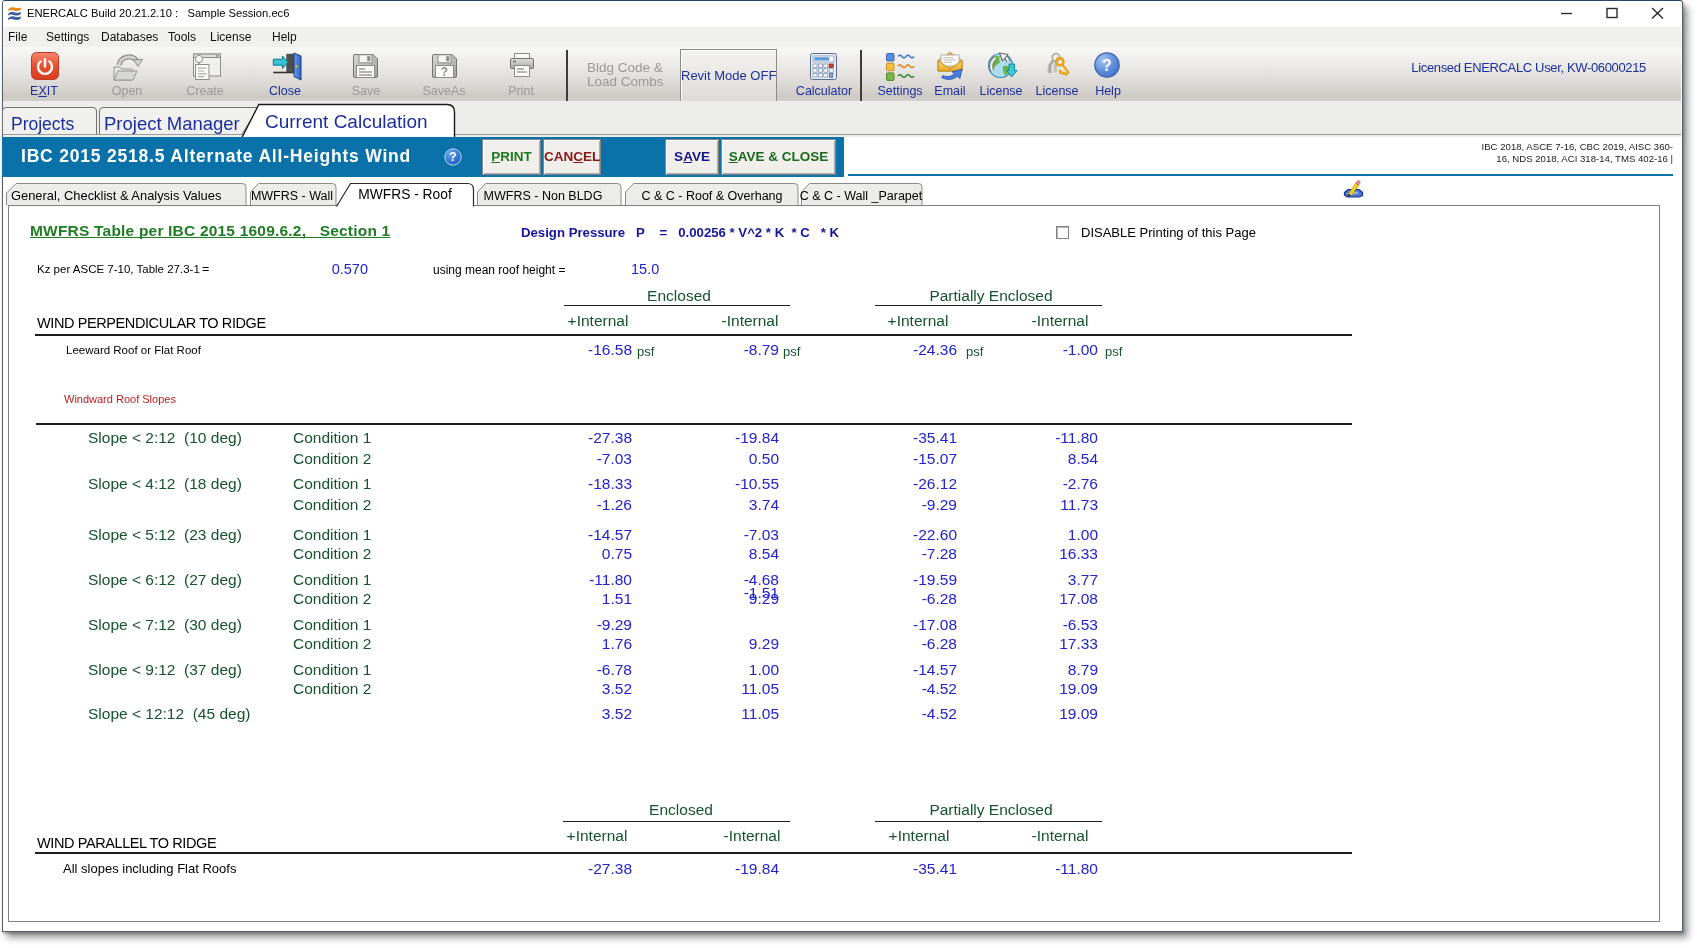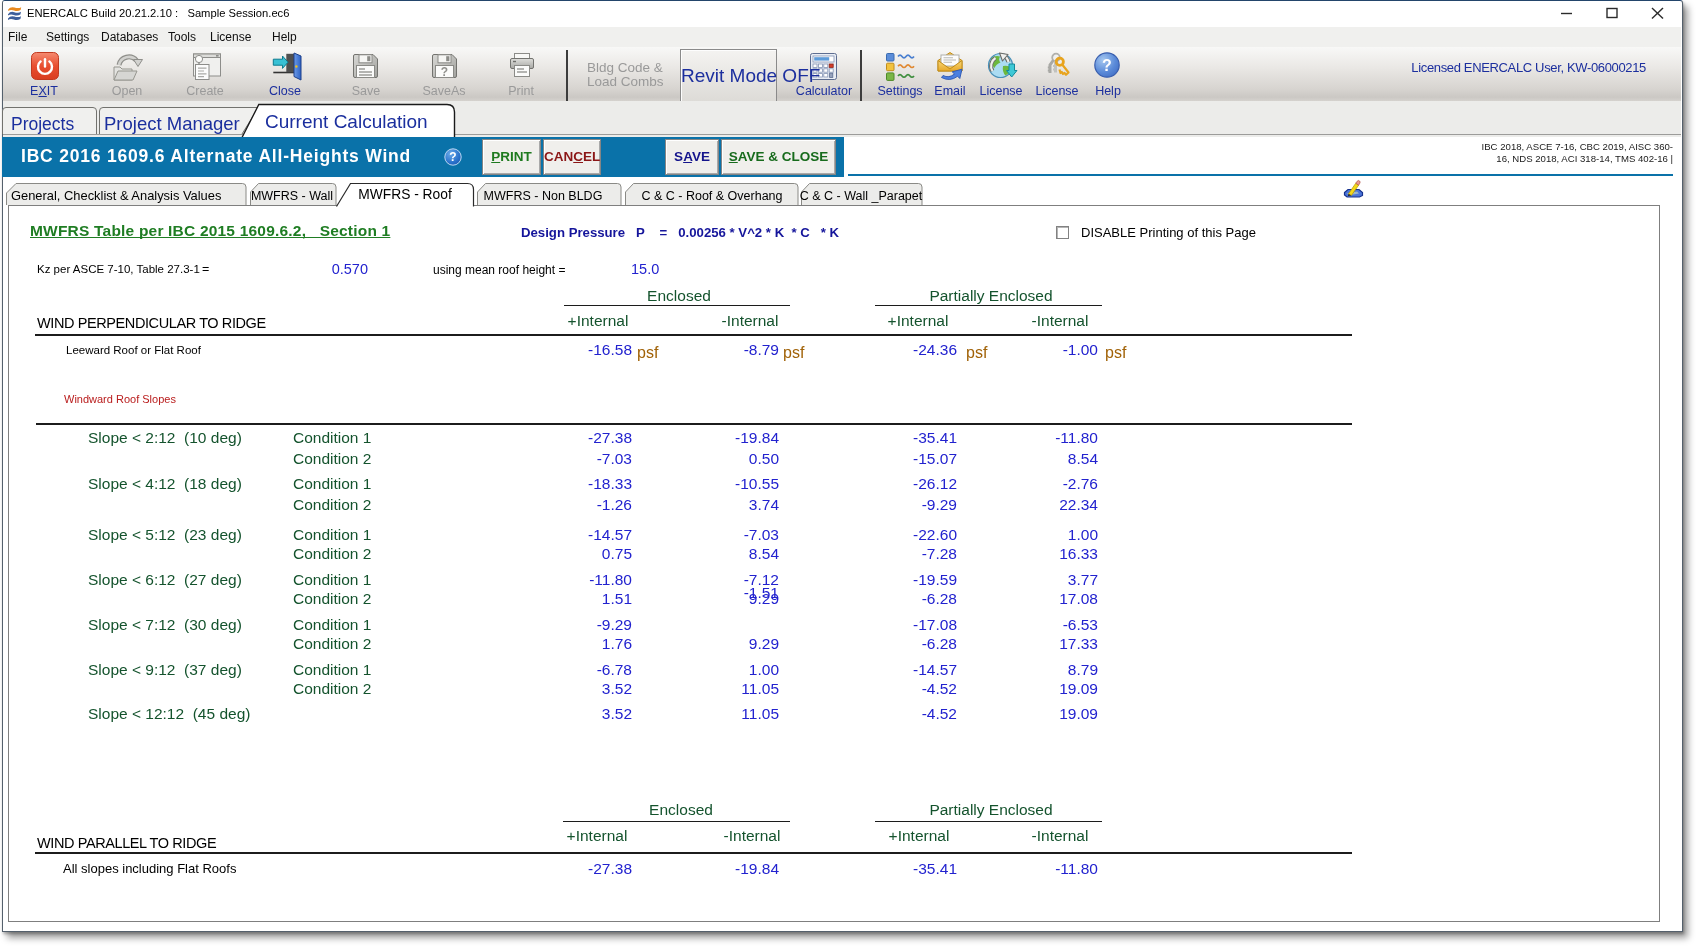--- a/index.html
+++ b/index.html
@@ -19,21 +19,21 @@
 .bbtn{position:absolute;top:139px;height:36px;background:#f0efec;border:1px solid #858585;box-shadow:inset 1px 1px 0 #fff,inset -1px -1px 0 #a9a9a9;font-weight:bold;font-size:13.5px;text-align:center;line-height:34px;box-sizing:border-box}
 #codes{position:absolute;left:1373px;top:141px;width:300px;font-size:9.6px;line-height:12px;color:#1a1a1a;text-align:right}
 #blueline{position:absolute;left:848px;top:174px;width:825px;height:2px;background:#0a72a9}
 #content{position:absolute;left:8px;top:205px;width:1652px;height:717px;background:#fff;border:1px solid #7f7f7f;box-sizing:border-box}
 .t15{position:absolute;font-size:15.5px;color:#14532d;white-space:nowrap;height:19px}
 .t11{position:absolute;font-size:11.5px;color:#000;white-space:nowrap}
 .ctr{text-align:center;transform:translateX(-50%)}
 .n{position:absolute;width:110px;text-align:right;color:#2222cf;font-size:15.5px;white-space:nowrap}
 .c1{left:522px}.c2{left:669px}.c3{left:847px}.c4{left:988px}
 .rule{position:absolute;background:#1c1c1c;height:1.5px}
-.psf{position:absolute;font-size:16px;color:#a16207}
+.psf{position:absolute;font-size:13px;color:#14532d}
 </style></head>
 <body>
 <div id="win"></div>
 <div id="titlebar"></div>
 <div id="appicon" class="abs" style="left:6px;top:4px;width:17px;height:17px"><svg width="17" height="17" viewBox="0 0 17 17">
 <path d="M2.2 5.6 Q4.5 2.4 8.5 3.6 Q12.5 4.8 15.2 3.2 L14.6 6 Q11.5 7.6 8 6.4 Q4.5 5.2 2.2 7 Z" fill="#e8891e"></path>
 <path d="M2 10.2 Q4.3 7 8.3 8.2 Q12.3 9.4 15 7.8 L14.4 10.6 Q11.3 12.2 7.8 11 Q4.3 9.8 2 11.6 Z" fill="#3e5f9b"></path>
 <path d="M2 14.6 Q4.3 11.4 8.3 12.6 Q12.3 13.8 15 12.2 L14.4 15 Q11.3 16.6 7.8 15.4 Q4.3 14.2 2 16 Z" fill="#3e5f9b"></path>
 </svg></div>
 <div id="title">ENERCALC Build 20.21.2.10 :&nbsp;&nbsp; Sample Session.ec6</div>
@@ -201,41 +201,41 @@
 </svg></div>
 <div class="tlblb" style="left:44px">E<u>X</u>IT</div>
 <div class="tlbl" style="left:127px">Open</div>
 <div class="tlbl" style="left:205px">Create</div>
 <div class="tlblb" style="left:285px">Close</div>
 <div class="tlbl" style="left:366px">Save</div>
 <div class="tlbl" style="left:444px">SaveAs</div>
 <div class="tlbl" style="left:521px">Print</div>
 <div class="sep" style="left:566px"></div>
 <div class="abs" style="left:587px;top:61px;font-size:13.5px;color:#999;line-height:14px">Bldg Code &amp;<br>Load Combs</div>
-<div class="abs" style="left:680px;top:49px;width:97px;height:53px;background:linear-gradient(#f4f3f1,#dddbd7);border:1px solid #8a8a8a;box-shadow:inset 1px 1px 0 #fdfdfd;box-sizing:border-box;text-align:right;line-height:51px;font-size:19px;color:#1c2f9e;white-space:nowrap">Revit Mode OFF</div>
+<div class="abs" style="left:680px;top:49px;width:97px;height:53px;background:linear-gradient(#f4f3f1,#dddbd7);border:1px solid #8a8a8a;box-shadow:inset 1px 1px 0 #fdfdfd;box-sizing:border-box;text-align:right;line-height:51px;font-size:13px;color:#1c2f9e;white-space:nowrap">Revit Mode OFF</div>
 <div class="tlblb" style="left:824px">Calculator</div>
 <div class="sep" style="left:860px"></div>
 <div class="tlblb" style="left:900px">Settings</div>
 <div class="tlblb" style="left:950px">Email</div>
 <div class="tlblb" style="left:1001px">License</div>
 <div class="tlblb" style="left:1057px">License</div>
 <div class="tlblb" style="left:1108px">Help</div>
 <div class="abs" style="left:1246px;top:60px;width:400px;text-align:right;font-size:13px;letter-spacing:-0.35px;color:#1c2f9e">Licensed ENERCALC User, KW-06000215</div>
 <div id="tabrow"></div>
 <div class="abs" style="left:3px;top:134px;width:1678px;height:1px;background:#9c9c9a"></div>
 <div id="maintabs" class="abs" style="left:0;top:100px;width:470px;height:38px"><svg width="470" height="38" viewBox="0 0 470 38">
 <path d="M2.5 34 V11 Q2.5 7.5 6 7.5 H93 Q96.5 7.5 96.5 11 V34" fill="#f0f0ee" stroke="#72726e"></path>
 <path d="M99.5 34 V11 Q99.5 7.5 103 7.5 H258.5 L242 34" fill="#f0f0ee" stroke="#72726e"></path>
 <path d="M242 37.5 L258.8 4.5 H447 Q454.5 4.5 454.5 12 V37.5" fill="#fff" stroke="#1a1a1a" stroke-width="1.4"></path>
 <text x="11" y="29.5" font-size="17.5" fill="#1b2f9e" font-family="Liberation Sans">Projects</text>
 <text x="104" y="29.5" font-size="18.5" fill="#1b2f9e" font-family="Liberation Sans">Project Manager</text>
 <text x="265" y="27.5" font-size="19" fill="#1b2f9e" font-family="Liberation Sans">Current Calculation</text>
 </svg></div>
 <div id="bluebar"></div>
-<div id="bartitle">IBC 2016 1609.6 Alternate All-Heights Wind</div>
+<div id="bartitle">IBC 2015 2518.5 Alternate All-Heights Wind</div>
 <div id="qmark" class="abs" style="left:444px;top:148px;width:18px;height:18px"><svg width="18" height="18" viewBox="0 0 18 18">
 <circle cx="9" cy="9" r="8.2" fill="url(#gq)" stroke="#bcd8f2" stroke-width="1"></circle>
 <text x="9" y="13.4" font-size="12" font-weight="bold" fill="#fff" text-anchor="middle" font-family="Liberation Sans">?</text>
 <defs>
         <radialGradient id="gq" cx="0.35" cy="0.3" r="0.9">
           <stop offset="0" stop-color="#6aaae8"></stop>
           <stop offset="0.6" stop-color="#2a72cc"></stop>
           <stop offset="1" stop-color="#1a52a8"></stop>
         </radialGradient>
       </defs>
@@ -319,36 +319,36 @@
 <div class="t15" style="left:88px;top:475px">Slope &lt; 4:12&nbsp; (18 deg)</div>
 <div class="t15" style="left:293px;top:475px">Condition 1</div>
 <div class="n c1" style="top:475px">-18.33</div>
 <div class="n c2" style="top:475px">-10.55</div>
 <div class="n c3" style="top:475px">-26.12</div>
 <div class="n c4" style="top:475px">-2.76</div>
 <div class="t15" style="left:293px;top:496px">Condition 2</div>
 <div class="n c1" style="top:496px">-1.26</div>
 <div class="n c2" style="top:496px">3.74</div>
 <div class="n c3" style="top:496px">-9.29</div>
-<div class="n c4" style="top:496px">22.34</div>
+<div class="n c4" style="top:496px">11.73</div>
 <div class="t15" style="left:88px;top:526px">Slope &lt; 5:12&nbsp; (23 deg)</div>
 <div class="t15" style="left:293px;top:526px">Condition 1</div>
 <div class="n c1" style="top:526px">-14.57</div>
 <div class="n c2" style="top:526px">-7.03</div>
 <div class="n c3" style="top:526px">-22.60</div>
 <div class="n c4" style="top:526px">1.00</div>
 <div class="t15" style="left:293px;top:545px">Condition 2</div>
 <div class="n c1" style="top:545px">0.75</div>
 <div class="n c2" style="top:545px">8.54</div>
 <div class="n c3" style="top:545px">-7.28</div>
 <div class="n c4" style="top:545px">16.33</div>
 <div class="t15" style="left:88px;top:571px">Slope &lt; 6:12&nbsp; (27 deg)</div>
 <div class="t15" style="left:293px;top:571px">Condition 1</div>
 <div class="n c1" style="top:571px">-11.80</div>
-<div class="n c2" style="top:571px">-7.12</div>
+<div class="n c2" style="top:571px">-4.68</div>
 <div class="n c3" style="top:571px">-19.59</div>
 <div class="n c4" style="top:571px">3.77</div>
 <div class="t15" style="left:293px;top:590px">Condition 2</div>
 <div class="n c1" style="top:590px">1.51</div>
 <div class="n c2" style="top:590px">9.29</div>
 <div class="n c3" style="top:590px">-6.28</div>
 <div class="n c4" style="top:590px">17.08</div>
 <div class="t15" style="left:88px;top:616px">Slope &lt; 7:12&nbsp; (30 deg)</div>
 <div class="t15" style="left:293px;top:616px">Condition 1</div>
 <div class="n c1" style="top:616px">-9.29</div>

